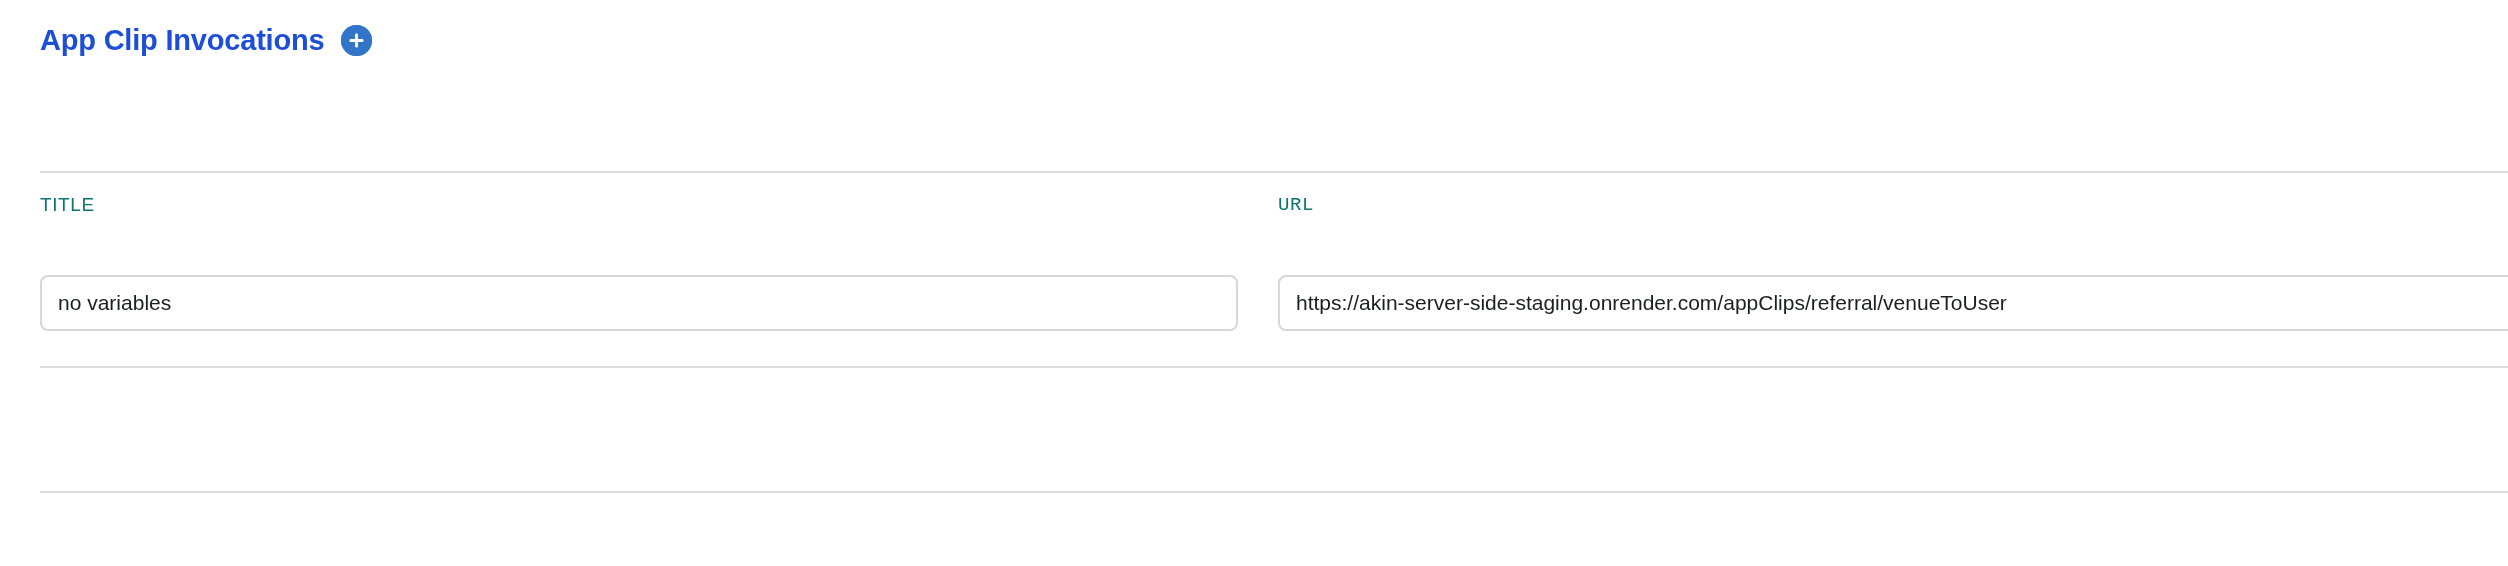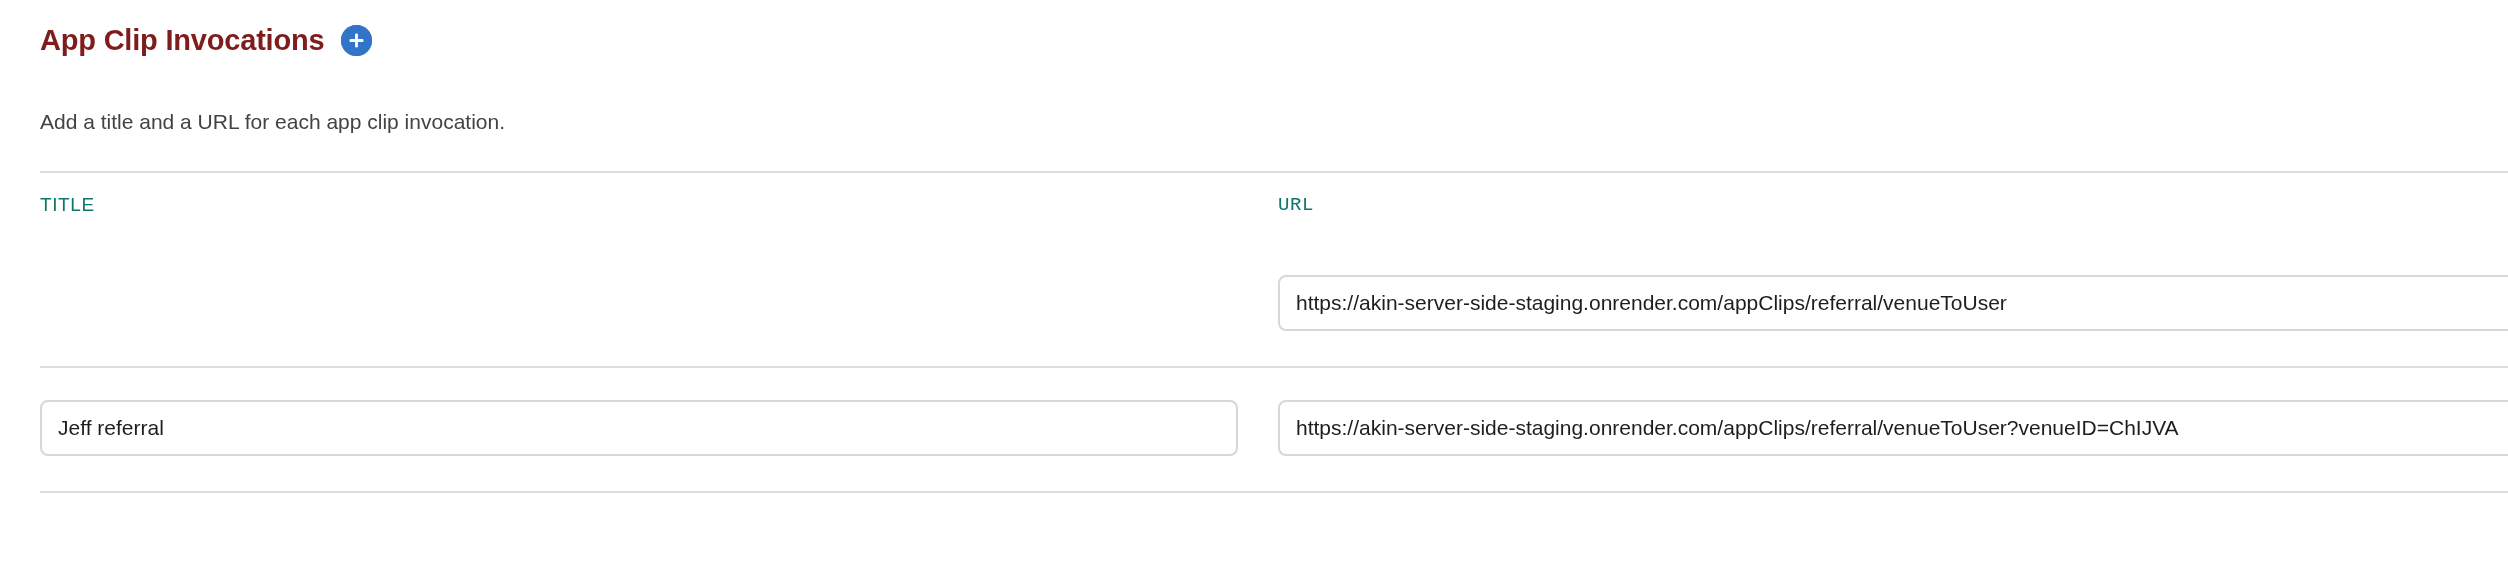--- a/index.html
+++ b/index.html
@@ -28,21 +28,21 @@
     top: 22px;
     display: flex;
     align-items: center;
     gap: 17px;
   }
 
   .section-title {
     font-size: 29px;
     font-weight: 700;
     line-height: 36px;
-    color: #7f1d1d;
+    color: #1d4ed8;
     letter-spacing: -0.2px;
     white-space: nowrap;
   }
 
   .add-button {
     width: 31px;
     height: 31px;
     border-radius: 50%;
     background: #3275c8;
     border: none;
@@ -130,39 +130,33 @@
     <h1 class="section-title">App Clip Invocations</h1>
     <button class="add-button" aria-label="Add">
       <svg class="plus-icon" viewBox="0 0 31 31">
         <circle cx="15.5" cy="15.5" r="15.5" fill="#3275c8"></circle>
         <rect x="8.5" y="14.1" width="14" height="2.8" rx="1.2" fill="#ffffff"></rect>
         <rect x="14.1" y="8.5" width="2.8" height="14" rx="1.2" fill="#ffffff"></rect>
       </svg>
     </button>
   </div>
 
-  <p class="section-subtitle">Add a title and a URL for each app clip invocation.</p>
 
   <div class="divider divider-top"></div>
 
   <div class="col-header col-header-title">TITLE</div>
   <div class="col-header col-header-url">URL</div>
 
   <div class="row row-1">
+    <div class="field field-title">
+      <span class="field-value">no variables</span>
+    </div>
     <div class="field field-url">
       <span class="field-value">https://akin-server-side-staging.onrender.com/appClips/referral/venueToUser</span>
     </div>
   </div>
 
   <div class="divider divider-mid"></div>
 
-  <div class="row row-2">
-    <div class="field field-title">
-      <span class="field-value">Jeff referral</span>
-    </div>
-    <div class="field field-url">
-      <span class="field-value">https://akin-server-side-staging.onrender.com/appClips/referral/venueToUser?venueID=ChIJVA</span>
-    </div>
-  </div>
 
   <div class="divider divider-bottom"></div>
 
 </div>
 
 </body></html>

